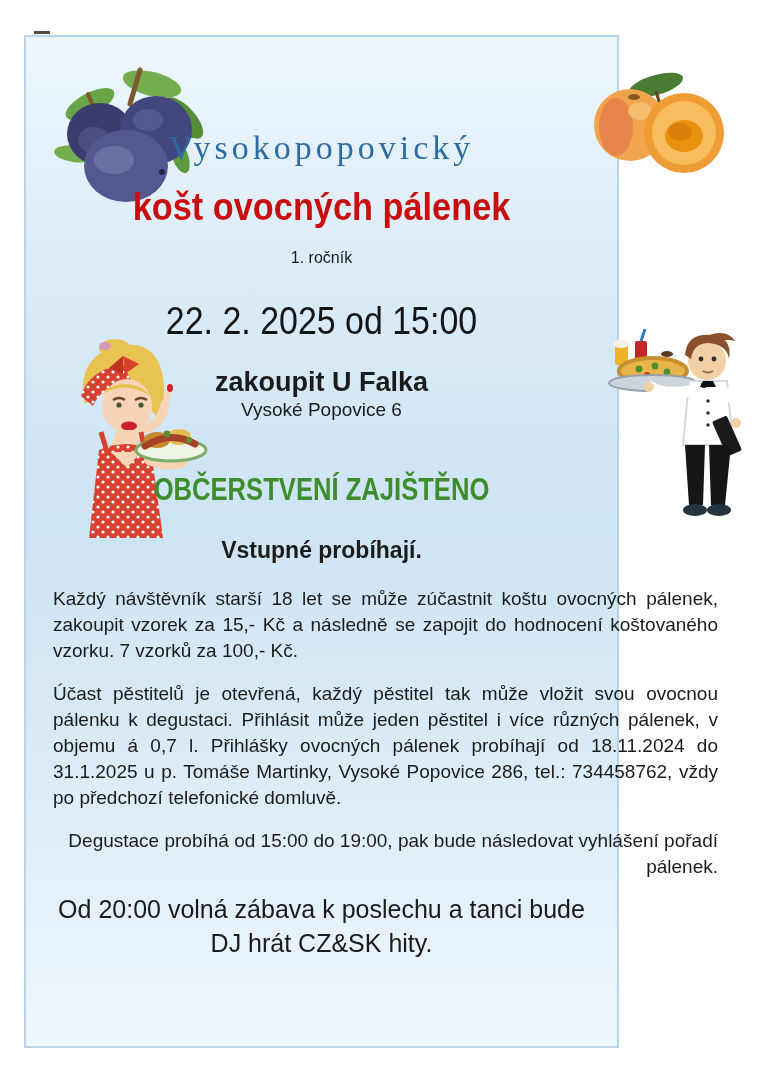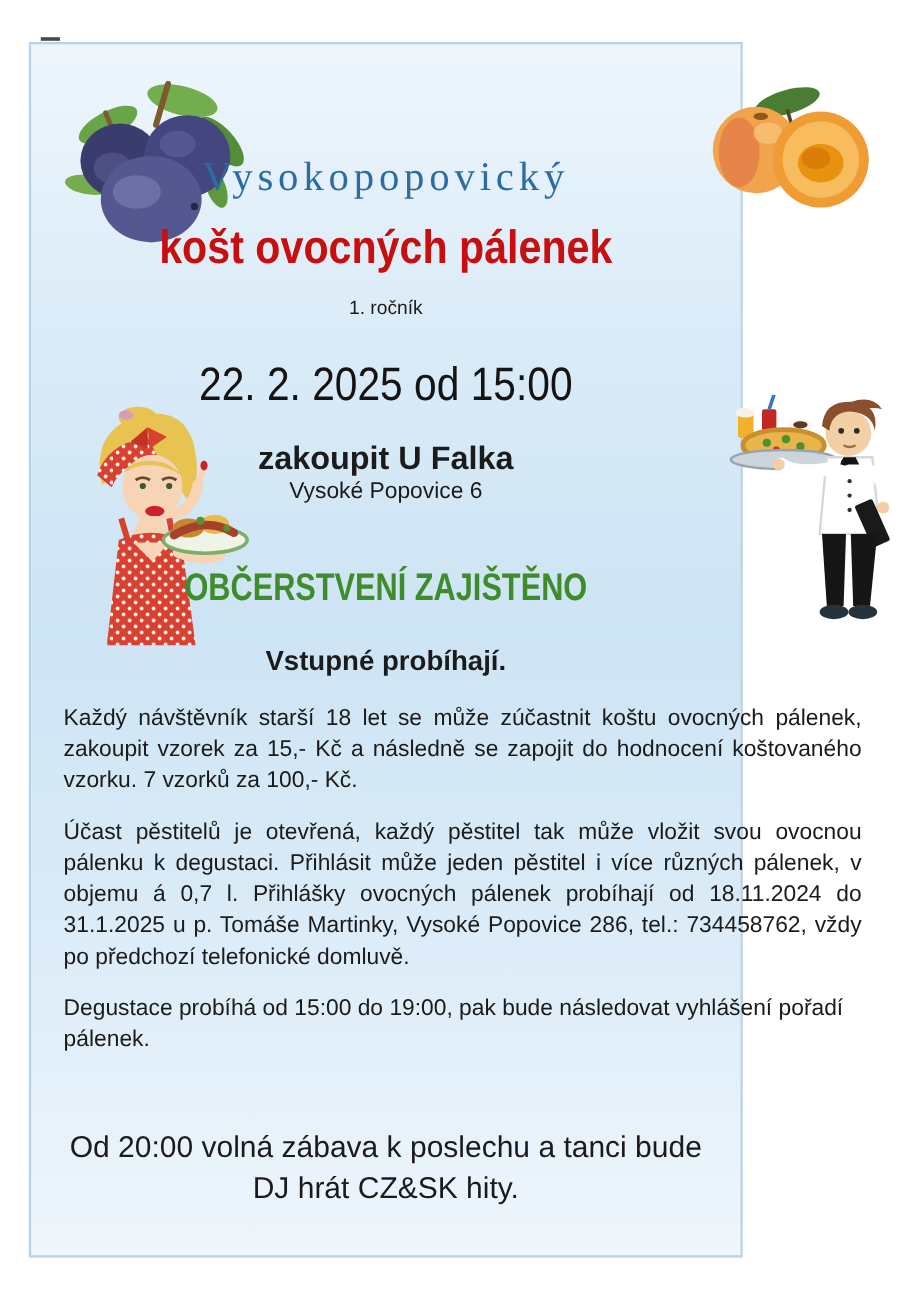--- a/index.html
+++ b/index.html
@@ -17,22 +17,22 @@
   .title1{top:92px;font-family:"Liberation Serif", serif;font-size:34px;letter-spacing:4px;color:#2d6ca3;}
   .title2{top:148px;font-size:39px;font-weight:700;color:#c70f0f;transform:scaleX(.88);transform-origin:center;}
   .edition{top:212px;font-size:16px;}
   .datetime{top:262px;font-size:39px;transform:scaleX(.87);transform-origin:center;color:#141414;}
   .venue{top:330px;font-size:27px;font-weight:700;}
   .addr{top:362px;font-size:19px;}
   .green{top:434px;font-size:32px;font-weight:700;color:#3e8c2b;transform:scaleX(.8);transform-origin:center;}
   .entry{top:500px;font-size:23px;font-weight:700;}
   .paras{position:absolute;left:27px;top:549px;width:678px;font-size:19px;line-height:26px;}
   .paras p{margin:0 13px 17px 0;text-align:justify;}
-  .paras p:last-child{text-align:left;}
-  .closing{top:902px;font-size:25px;line-height:34px;padding:0 30px;}
+  .paras p:last-child{text-align:right;}
+  .closing{top:855px;font-size:25px;line-height:34px;padding:0 30px;}
   .img{position:absolute;}
   .plums{left:26px;top:18px;width:160px;height:152px;}
   .apricots{left:564px;top:24px;width:138px;height:118px;}
   .girl{left:19px;top:297px;width:164px;height:204px;}
   .waiter{left:575px;top:292px;width:150px;height:190px;}
 </style>
 </head>
 <body>
 
 <div class="flyer">

